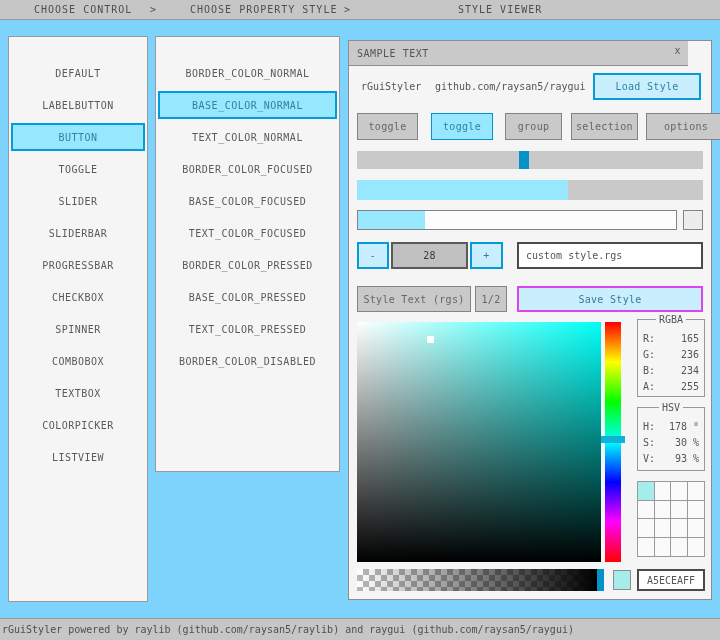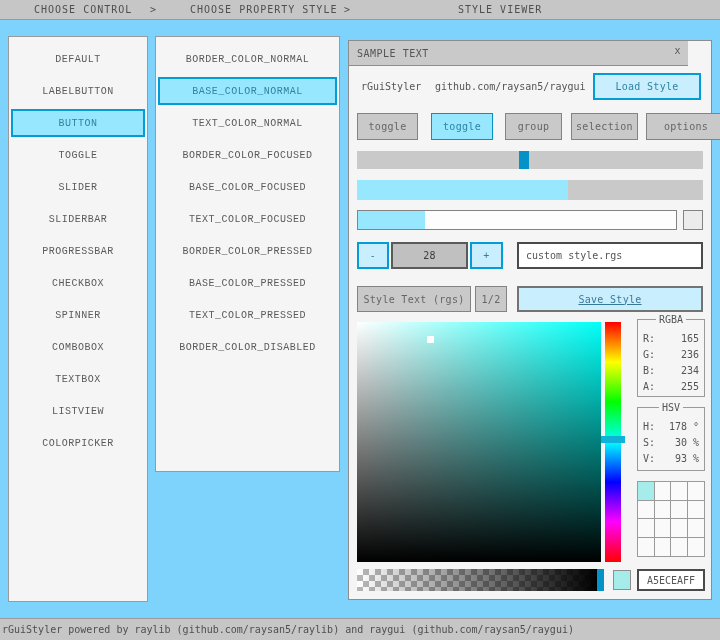--- a/index.html
+++ b/index.html
@@ -20,22 +20,21 @@
   .topbar span { position: absolute; top: 4px; letter-spacing: 1px; color: #4f4f4f; }
   .statusbar {
     position: absolute; left: 0; top: 618px; width: 720px; height: 22px;
     background: #c6c6c6; border-top: 1px solid #9a9a9a;
     display: flex; align-items: center; padding-left: 2px; color: #4f4f4f;
   }
 
   
   .panel {
     position: absolute; background: #f5f5f5; border: 1px solid #9a9a9a;
-    padding-top: 6px;
-    font-family: Liberation Mono, monospace;
+    padding-top: 20px;
   }
   .list-item {
     height: 32px; display: flex; align-items: center; justify-content: center;
     letter-spacing: 0.5px; color: #5a5a5a; cursor: pointer;
   }
   .list-item.selected {
     height: 28px; margin: 2px; background: #97e8ff;
     border: 2px solid #049cd6; color: #33809f;
   }
 
@@ -52,21 +51,21 @@
   }
   .close-x { position: absolute; right: 7px; top: 4px; color: #555; cursor: pointer; }
 
   .btn {
     position: absolute; display: flex; align-items: center; justify-content: center;
     background: #c9c9c9; border: 1px solid #838383; color: #666; cursor: pointer;
     letter-spacing: 0.3px;
   }
   .btn.cyan-strong { background: #97e8ff; border: 1px solid #0492c7; color: #2f83a5; }
   .btn.cyan-soft { background: #c9effe; border: 2px solid #049cd6; color: #2f83a5; }
-  .btn.save { background: #c9effe; border: 2px solid #737373; color: #3a7a99; text-decoration: underline; }
+  .btn.save { background: #c9effe; border: 2px solid #d946ef; color: #3a7a99; }
   .btn.dark-box { background: #c0c0c0; border: 2px solid #5a5a5a; color: #3a3a3a; }
 
   .textbox {
     position: absolute; background: #fff; border: 2px solid #4a4a4a;
     font: inherit; color: #555; padding: 0 7px; outline: none;
   }
   .textbox.center { text-align: center; padding: 0; }
 
   .track { position: absolute; background: #c9c9c9; }
   .fill-cyan { position: absolute; left: 0; top: 0; height: 100%; background: #97e8ff; }
@@ -142,22 +141,22 @@
     <div class="list-item">LABELBUTTON</div>
     <div class="list-item selected">BUTTON</div>
     <div class="list-item">TOGGLE</div>
     <div class="list-item">SLIDER</div>
     <div class="list-item">SLIDERBAR</div>
     <div class="list-item">PROGRESSBAR</div>
     <div class="list-item">CHECKBOX</div>
     <div class="list-item">SPINNER</div>
     <div class="list-item">COMBOBOX</div>
     <div class="list-item">TEXTBOX</div>
+    <div class="list-item">COLORPICKER</div>
     <div class="list-item">LISTVIEW</div>
-    <div class="list-item">COLORPICKER</div>
   </div>
 
   <div class="panel" style="left:155px; top:36px; width:185px; height:436px;">
     <div class="list-item">BORDER_COLOR_NORMAL</div>
     <div class="list-item selected">BASE_COLOR_NORMAL</div>
     <div class="list-item">TEXT_COLOR_NORMAL</div>
     <div class="list-item">BORDER_COLOR_FOCUSED</div>
     <div class="list-item">BASE_COLOR_FOCUSED</div>
     <div class="list-item">TEXT_COLOR_FOCUSED</div>
     <div class="list-item">BORDER_COLOR_PRESSED</div>

